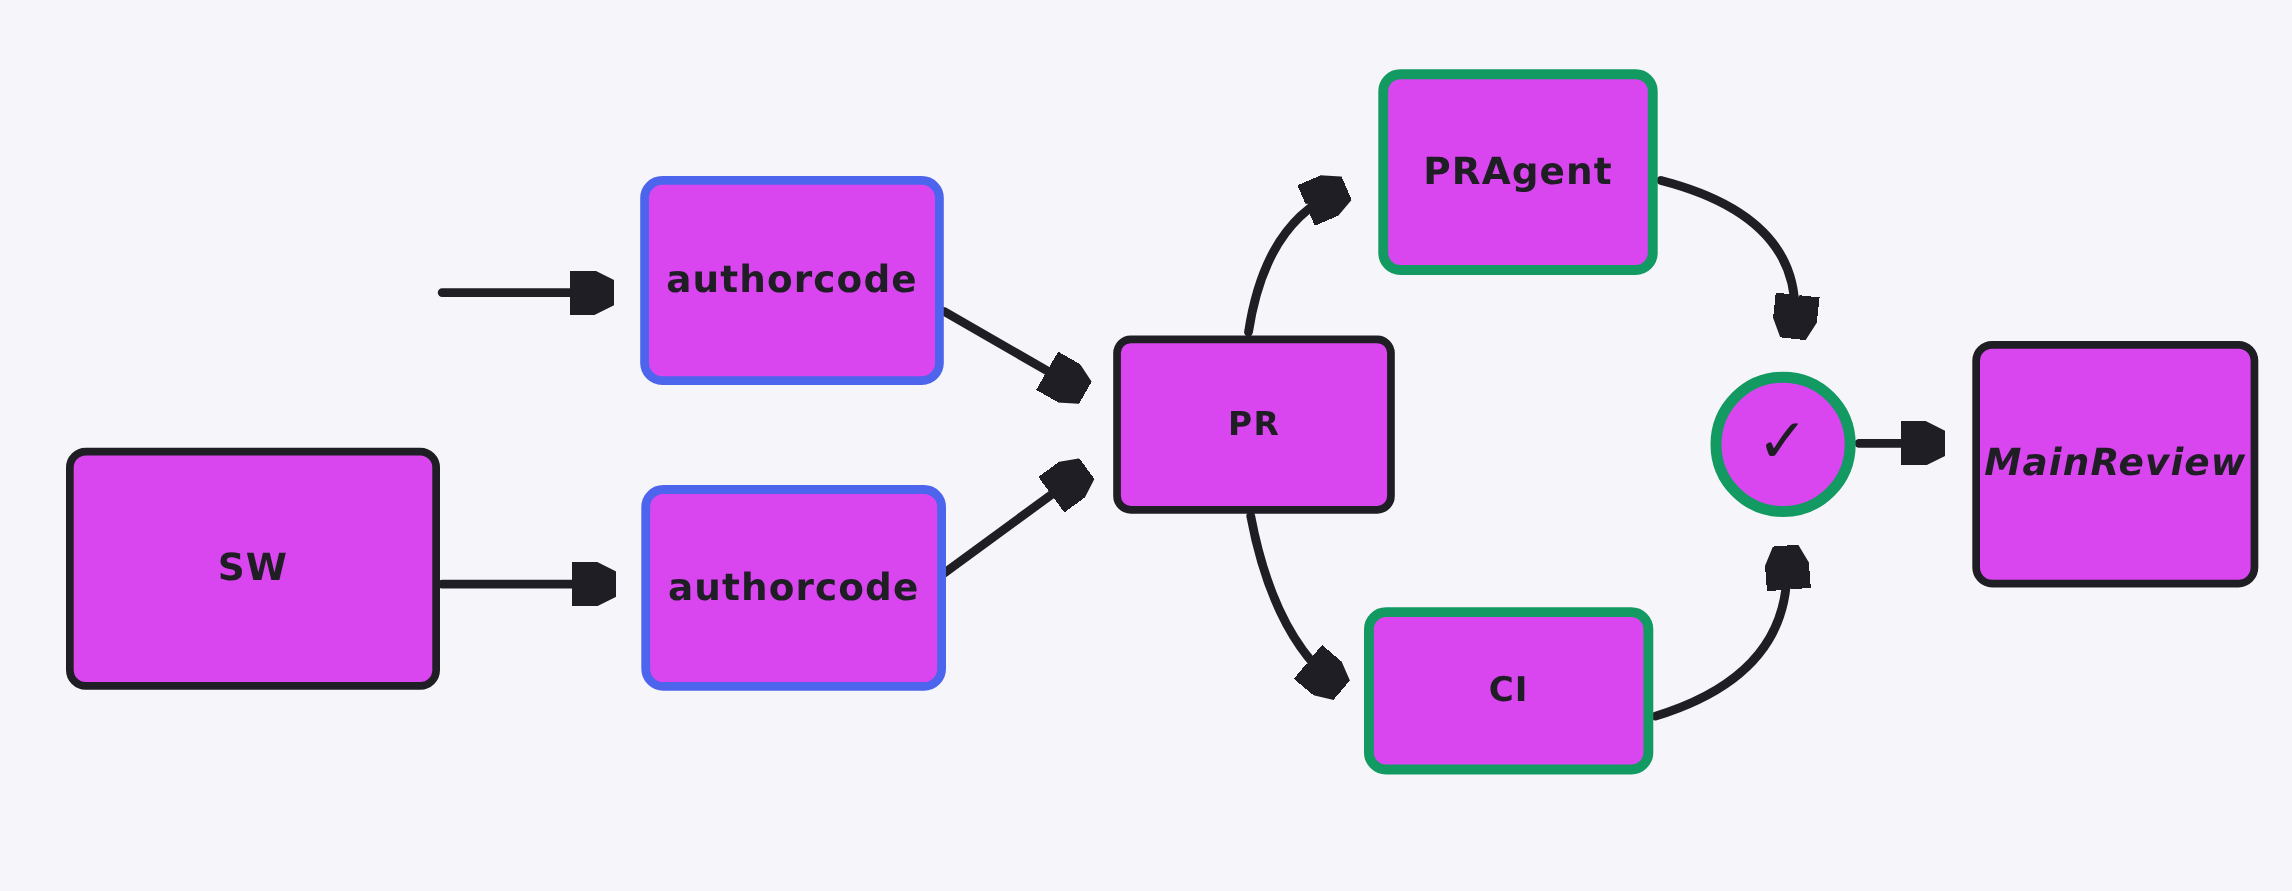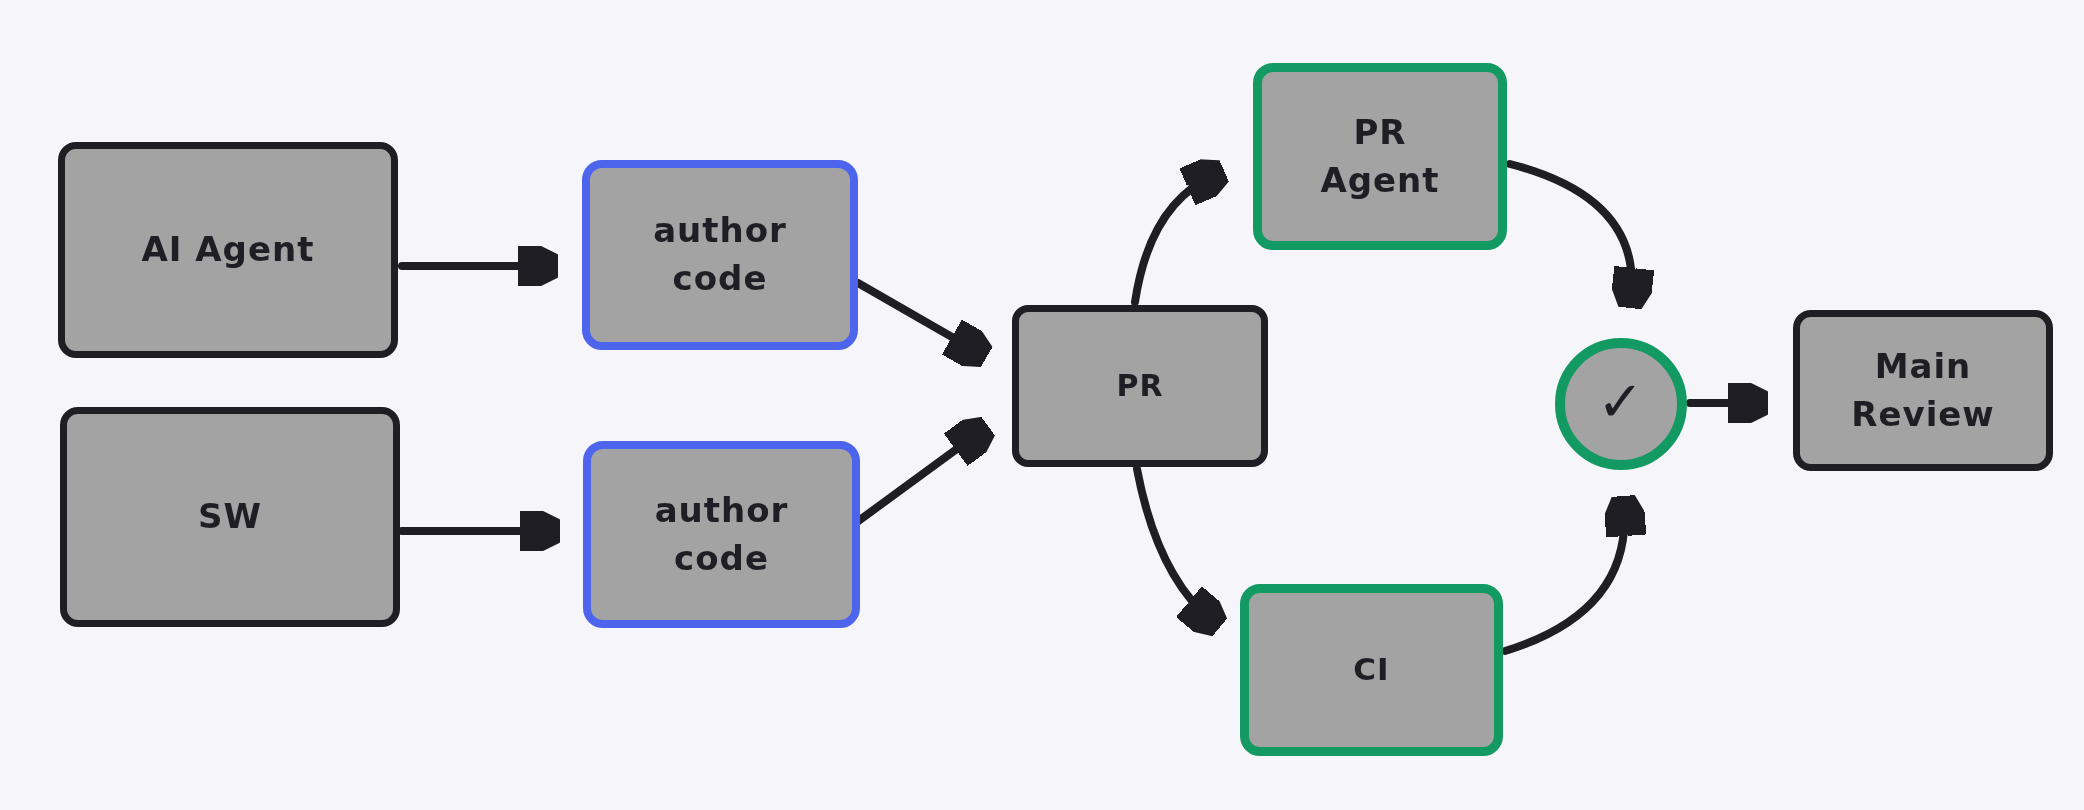--- a/index.html
+++ b/index.html
@@ -24,45 +24,44 @@
   .edges-layer path {
     fill: none;
     stroke: #1e1e24;
     stroke-width: 8;
     stroke-linecap: round;
     stroke-linejoin: round;
   }
   .node {
     position: absolute;
     box-sizing: border-box;
-    background: #a3a3a3;
+    background: #d946ef;
     border: 7px solid #1e1e24;
     border-radius: 18px;
     display: flex;
-    flex-direction: column;
     align-items: center;
     justify-content: center;
     color: #1e1e24;
     font-size: 34px;
     font-weight: 700;
     letter-spacing: 1px;
     line-height: 1.4;
     text-align: center;
   }
   .node.blue  { border-color: #4d64ed; border-width: 8px; border-radius: 20px; }
   .node.green { border-color: #139a63; border-width: 9px; border-radius: 20px; }
 
   #node-ai-agent       { left: 58px;   top: 142px; width: 340px; height: 216px; }
   #node-sw-engineer    { left: 60px;   top: 407px; width: 340px; height: 220px; }
   #node-author-top     { left: 582px;  top: 160px; width: 276px; height: 190px; }
   #node-author-bottom  { left: 583px;  top: 441px; width: 277px; height: 187px; }
   #node-pr             { left: 1012px; top: 305px; width: 256px; height: 162px; font-size: 30px; border-radius: 16px; }
   #node-pr-review      { left: 1253px; top: 63px;  width: 254px; height: 187px; }
-  #node-ci             { left: 1240px; top: 552px; width: 263px; height: 172px; font-size: 31px; margin-top: 32px; }
-  #node-main-branch    { left: 1793px; top: 310px; width: 260px; height: 161px; }
+  #node-ci             { left: 1240px; top: 552px; width: 263px; height: 152px; font-size: 31px; }
+  #node-main-branch    { left: 1793px; top: 310px; width: 260px; height: 224px; font-style: italic; }
 
   #node-approval-check {
     left: 1555px; top: 338px;
     width: 132px; height: 132px;
     border: 10px solid #139a63;
     border-radius: 50%;
   }
   #node-approval-check .check-glyph {
     font-size: 56px;
     font-weight: 700;
@@ -85,23 +84,20 @@
     <path d="M402 531 L550 531" marker-end="url(#ah)"></path>
     <path d="M858 283 L978 352" marker-end="url(#ah)"></path>
     <path d="M857 522 L980 432" marker-end="url(#ah)"></path>
     <path d="M1135 302 Q1150 203 1215 175" marker-end="url(#ah)"></path>
     <path d="M1137 469 Q1157 575 1212 621" marker-end="url(#ah)"></path>
     <path d="M1510 164 Q1642 198 1631 298" marker-end="url(#ah)"></path>
     <path d="M1505 651 Q1632 612 1624 506" marker-end="url(#ah)"></path>
     <path d="M1690 403 L1758 403" marker-end="url(#ah)"></path>
   </svg>
 
-  <div class="node" id="node-ai-agent">
-    <span>AI Agent</span>
-  </div>
 
   <div class="node" id="node-sw-engineer">
     <span>SW</span>
   </div>
 
   <div class="node blue" id="node-author-top">
     <span>author</span>
     <span>code</span>
   </div>
 

